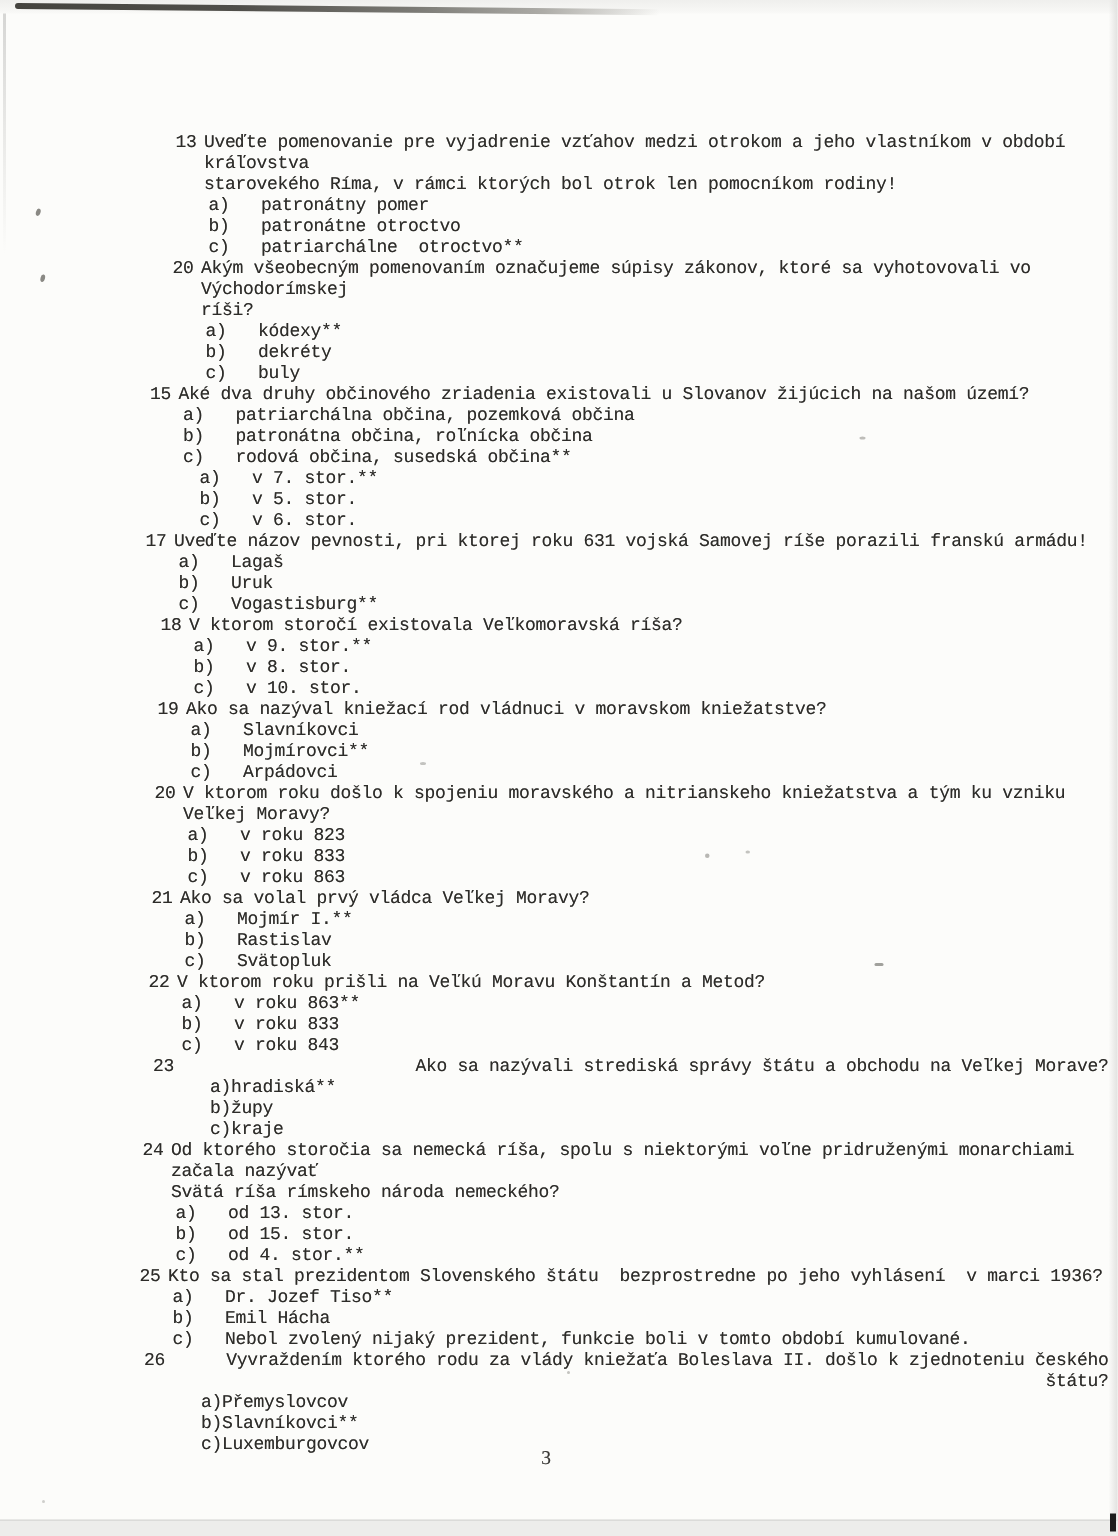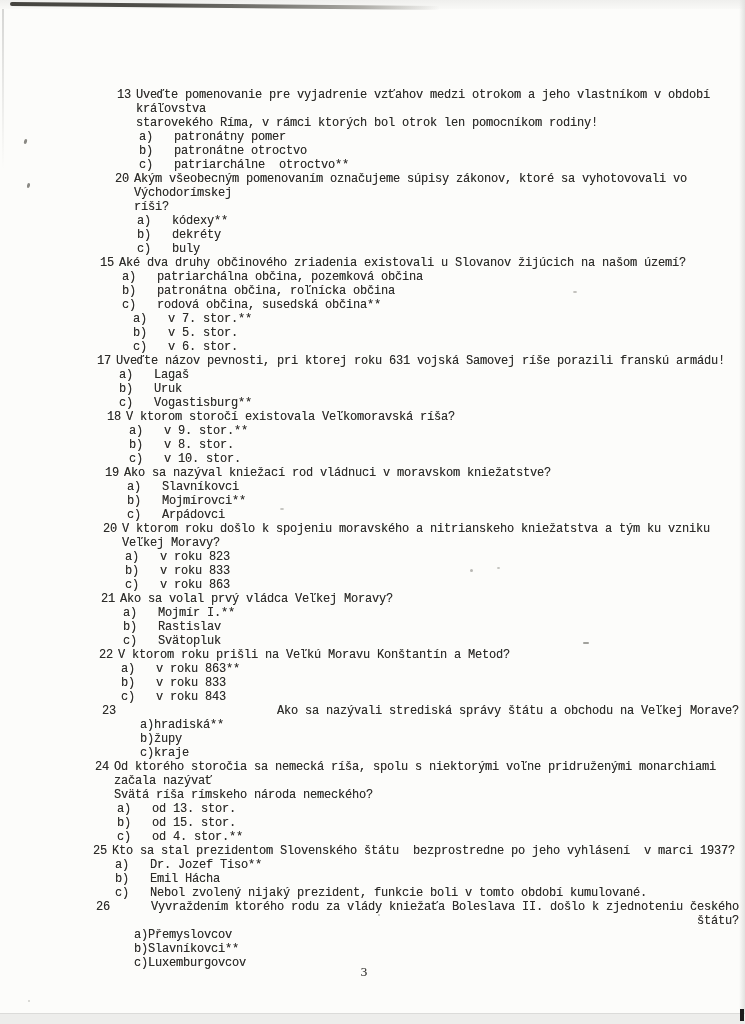--- a/index.html
+++ b/index.html
@@ -319,21 +319,21 @@
           <span class="opt-text">od 15. stor.</span>
         </div>
         <div class="opt-row">
           <span class="opt-letter">c)</span>
           <span class="opt-text">od 4. stor.**</span>
         </div>
       </section>
       <section class="question" style="margin-left: 2px;">
         <div class="q-row">
           <span class="q-num">25</span>
-          <span class="q-text">Kto sa stal prezidentom Slovenského štátu  bezprostredne po jeho vyhlásení  v marci 1937?</span>
+          <span class="q-text">Kto sa stal prezidentom Slovenského štátu  bezprostredne po jeho vyhlásení  v marci 1936?</span>
         </div>
         <div class="opt-row">
           <span class="opt-letter">a)</span>
           <span class="opt-text">Dr. Jozef Tiso**</span>
         </div>
         <div class="opt-row">
           <span class="opt-letter">b)</span>
           <span class="opt-text">Emil Hácha</span>
         </div>
         <div class="opt-row">

